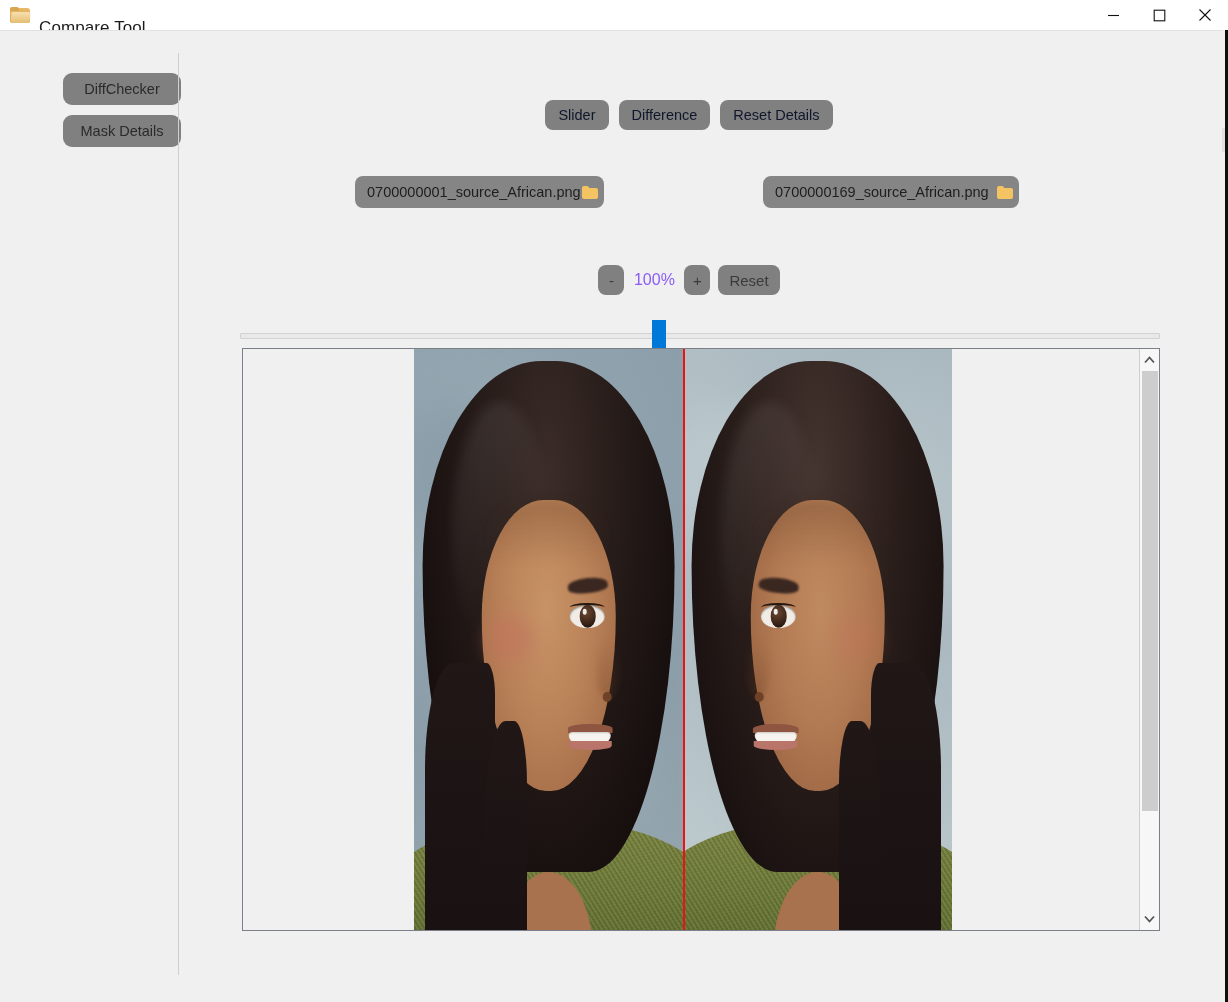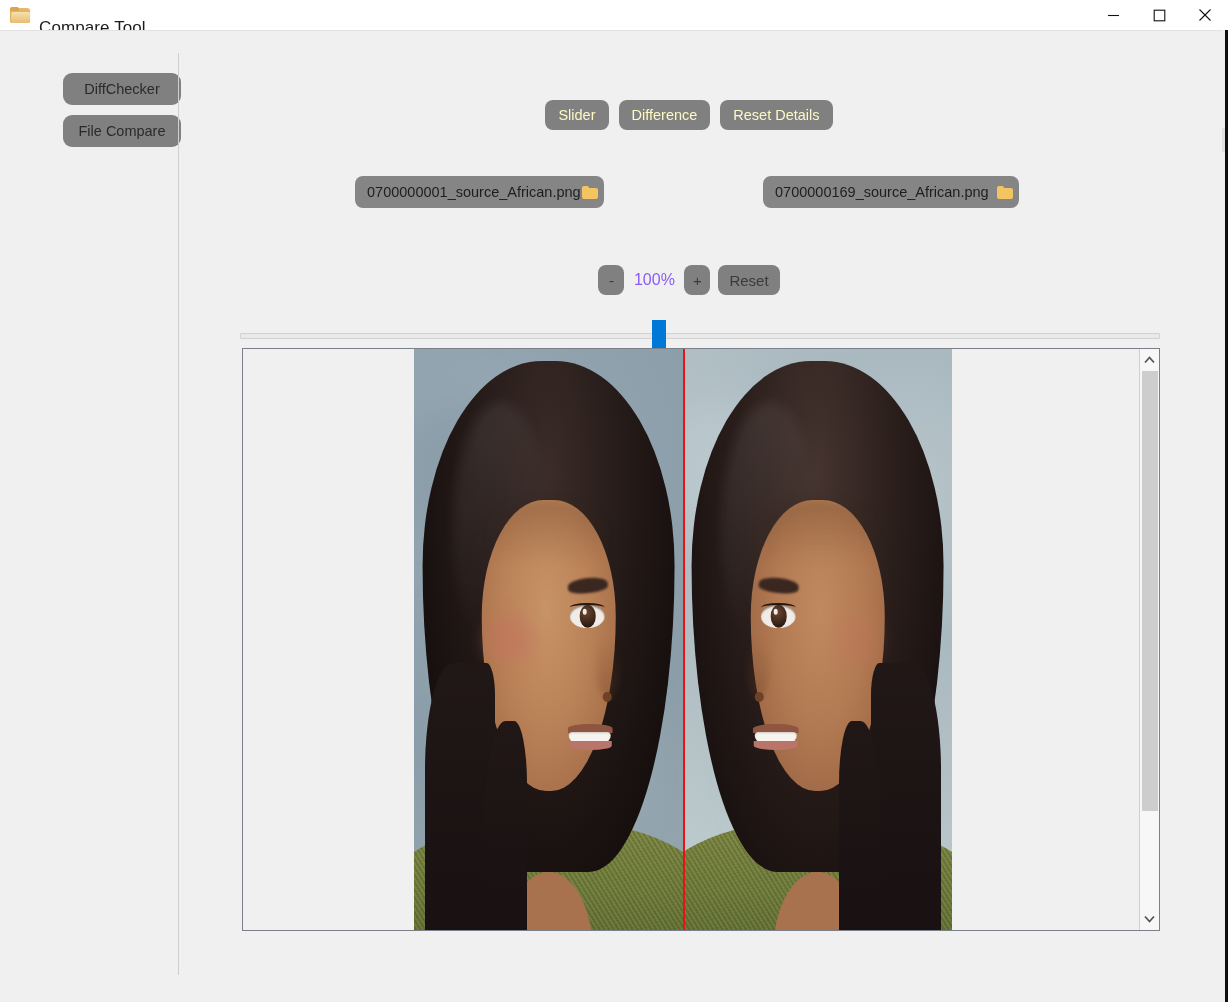--- a/index.html
+++ b/index.html
@@ -101,21 +101,21 @@
     width: 1049px; height: 972px;
   }
 
   .mode-row {
     position: absolute; top: 70px; left: 0; width: 1020px;
     display: flex; justify-content: center; gap: 10px;
   }
   .mode-btn {
     height: 30px; padding: 0 13px;
     background: #808080; border: none; border-radius: 8px;
-    color: #fef9c3; font-size: 14.5px;
+    color: #0f172a; font-size: 14.5px;
     font-family: "Liberation Sans", sans-serif;
     display: flex; align-items: center; justify-content: center;
     cursor: pointer;
   }
 
   .file-row {
     position: absolute; top: 146px; left: 0; width: 1020px;
     height: 34px;
   }
   .file-chip {
@@ -462,21 +462,21 @@
       </svg>
     </div>
   </div>
 </div>
 
 <div class="app-body">
   <div class="top-hairline"></div>
 
   <div class="sidebar">
     <button class="side-btn" id="btn-diffchecker">DiffChecker</button>
-    <button class="side-btn" id="btn-maskcompare">File Compare</button>
+    <button class="side-btn" id="btn-maskcompare">Mask Details</button>
   </div>
   <div class="side-divider"></div>
 
   <div class="main">
 
     <div class="mode-row">
       <button class="mode-btn">Slider</button>
       <button class="mode-btn">Difference</button>
       <button class="mode-btn">Reset Details</button>
     </div>

